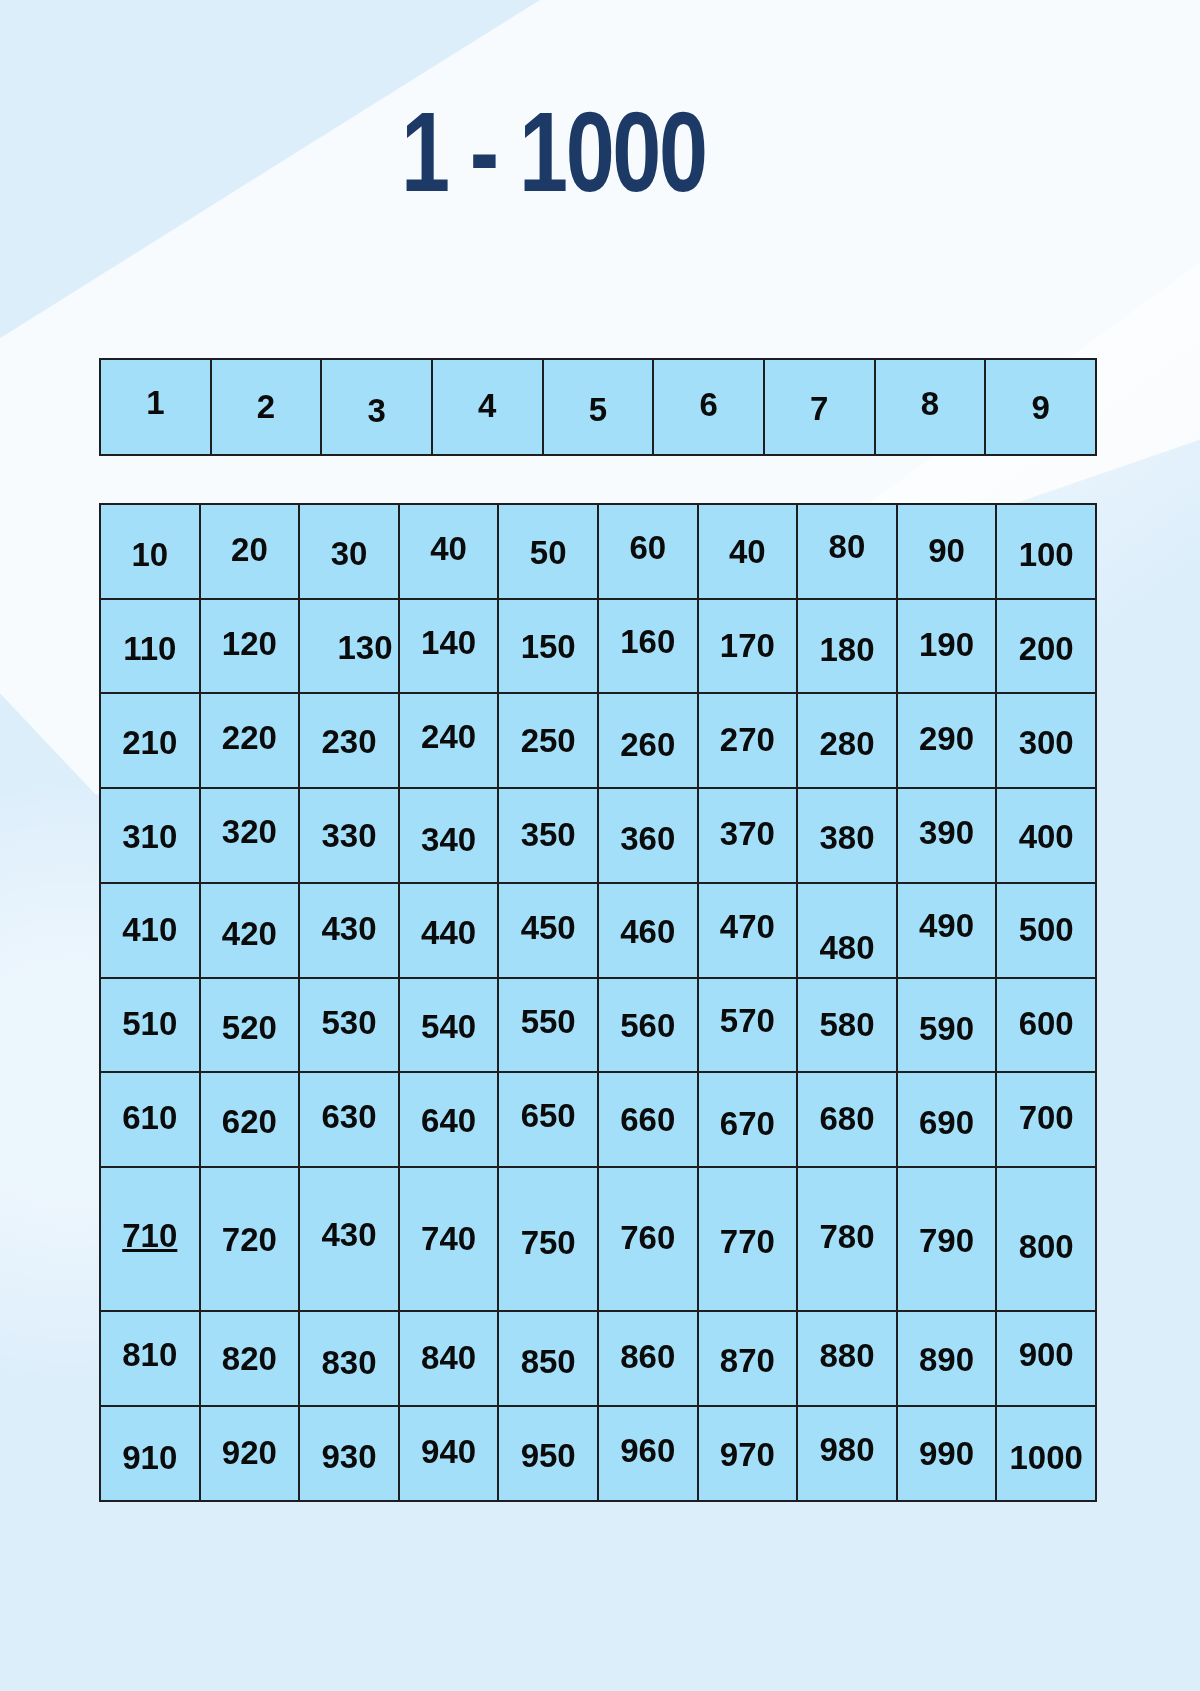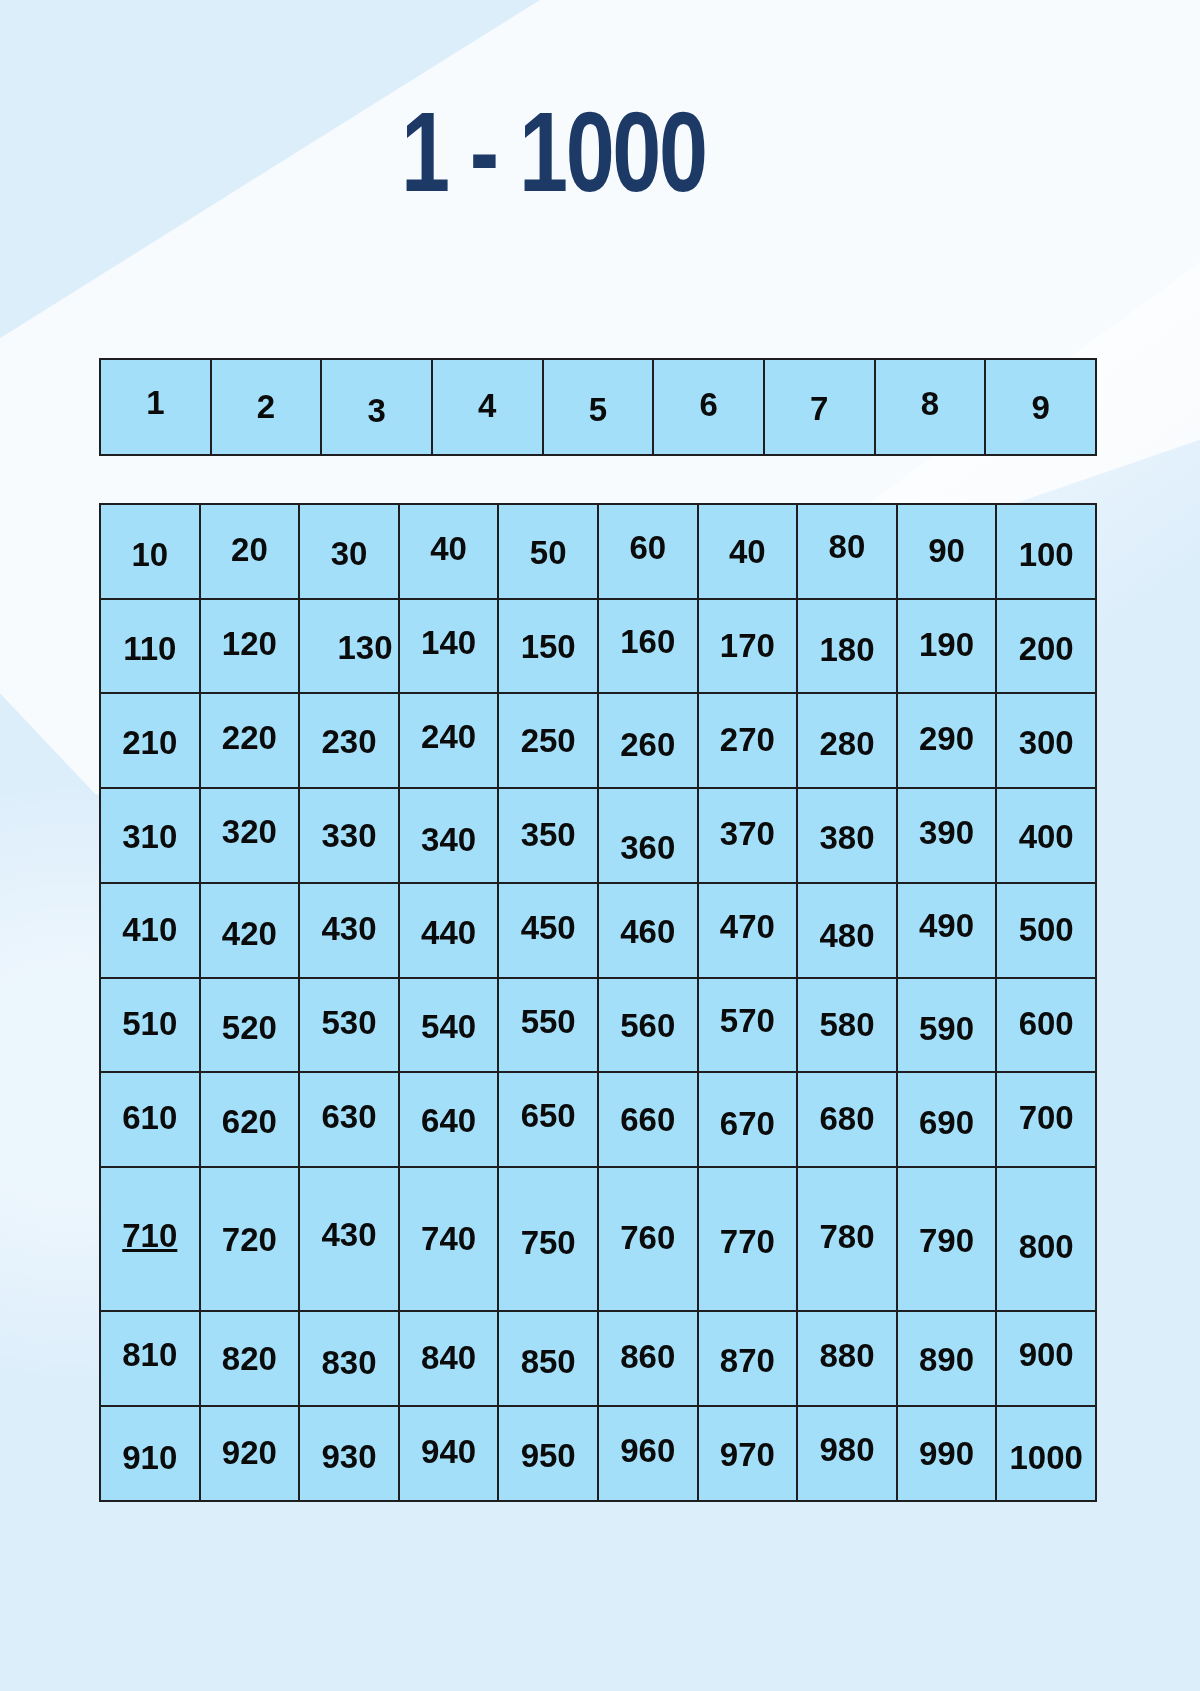--- a/index.html
+++ b/index.html
@@ -129,35 +129,35 @@
           <td><span class="num" style="top: 3px;">280</span></td>
           <td><span class="num" style="top: -2px;">290</span></td>
           <td><span class="num" style="top: 2px;">300</span></td>
         </tr>
         <tr>
           <td><span class="num" style="top: 1px;">310</span></td>
           <td><span class="num" style="top: -4px;">320</span></td>
           <td><span class="num" style="top: 0px;">330</span></td>
           <td><span class="num" style="top: 4px;">340</span></td>
           <td><span class="num" style="top: -1px;">350</span></td>
-          <td><span class="num" style="top: 12px;">360</span></td>
+          <td><span class="num" style="top: 3px;">360</span></td>
           <td><span class="num" style="top: -2px;">370</span></td>
           <td><span class="num" style="top: 2px;">380</span></td>
           <td><span class="num" style="top: -3px;">390</span></td>
           <td><span class="num" style="top: 1px;">400</span></td>
         </tr>
         <tr>
           <td><span class="num" style="top: 0px;">410</span></td>
           <td><span class="num" style="top: 4px;">420</span></td>
           <td><span class="num" style="top: -1px;">430</span></td>
           <td><span class="num" style="top: 3px;">440</span></td>
           <td><span class="num" style="top: -2px;">450</span></td>
           <td><span class="num" style="top: 2px;">460</span></td>
           <td><span class="num" style="top: -3px;">470</span></td>
-          <td><span class="num" style="top: 6px;">480</span></td>
+          <td><span class="num" style="top: 18px;">480</span></td>
           <td><span class="num" style="top: -4px;">490</span></td>
           <td><span class="num" style="top: 0px;">500</span></td>
         </tr>
         <tr>
           <td><span class="num" style="top: -1px;">510</span></td>
           <td><span class="num" style="top: 3px;">520</span></td>
           <td><span class="num" style="top: -2px;">530</span></td>
           <td><span class="num" style="top: 2px;">540</span></td>
           <td><span class="num" style="top: -3px;">550</span></td>
           <td><span class="num" style="top: 1px;">560</span></td>

